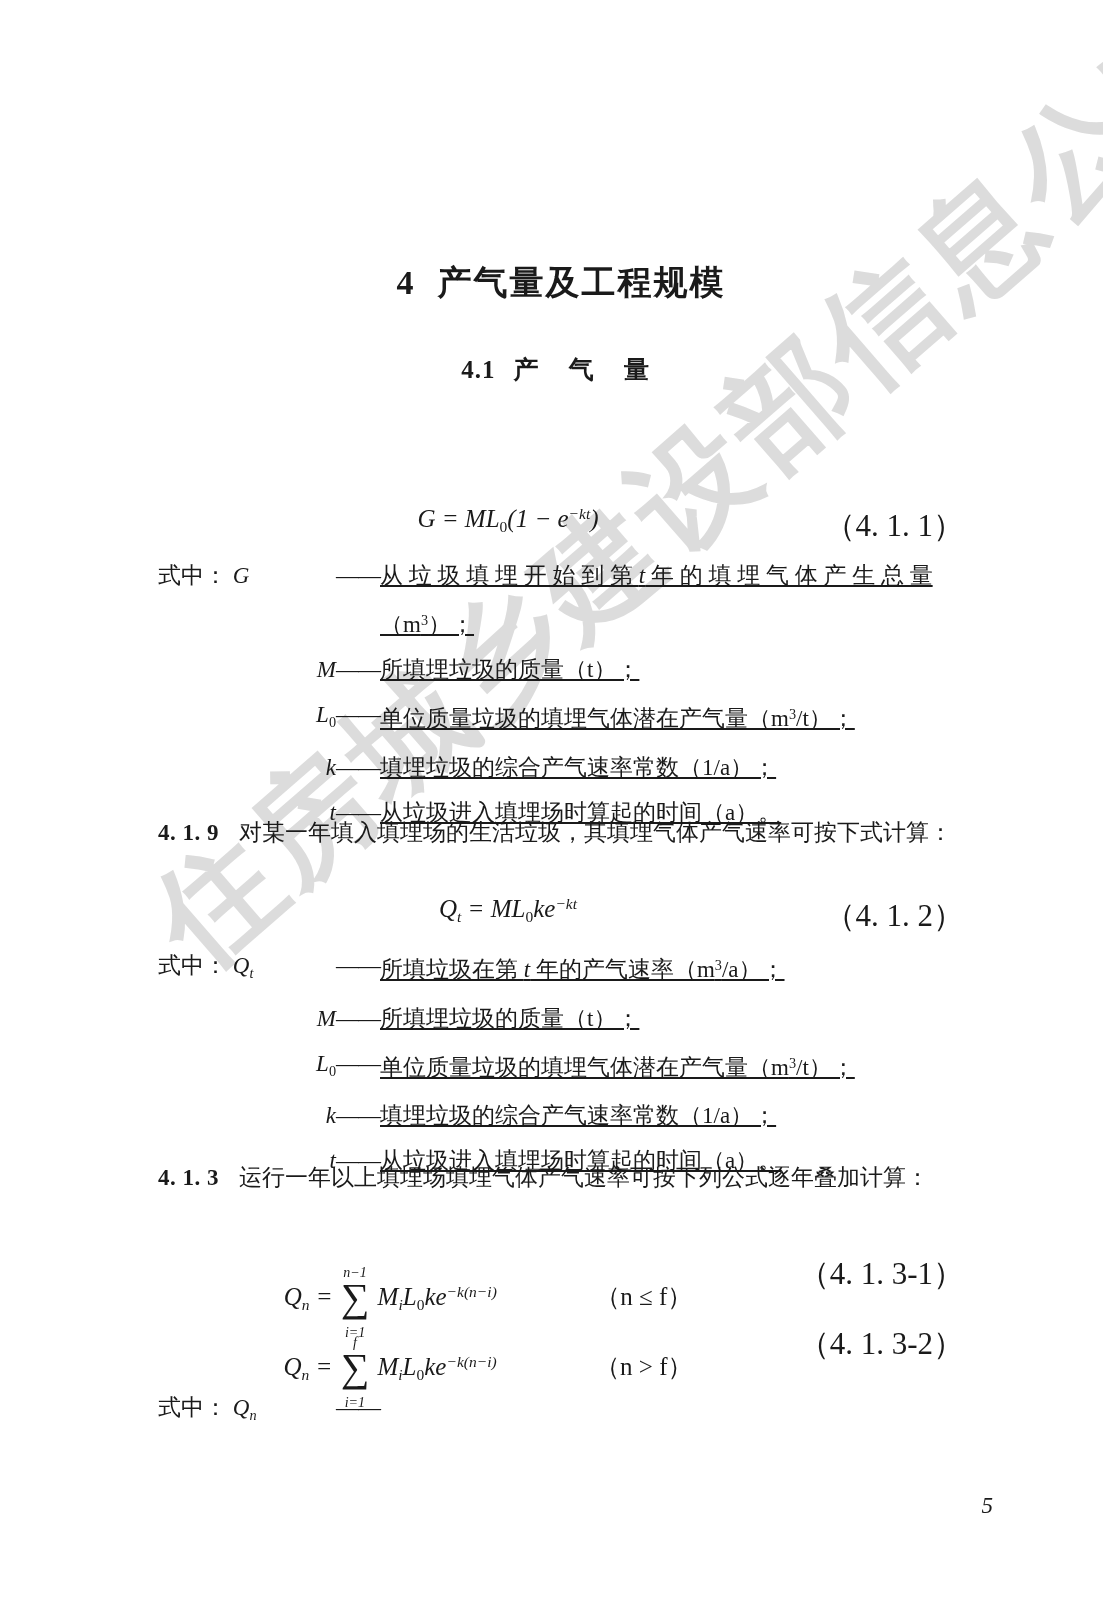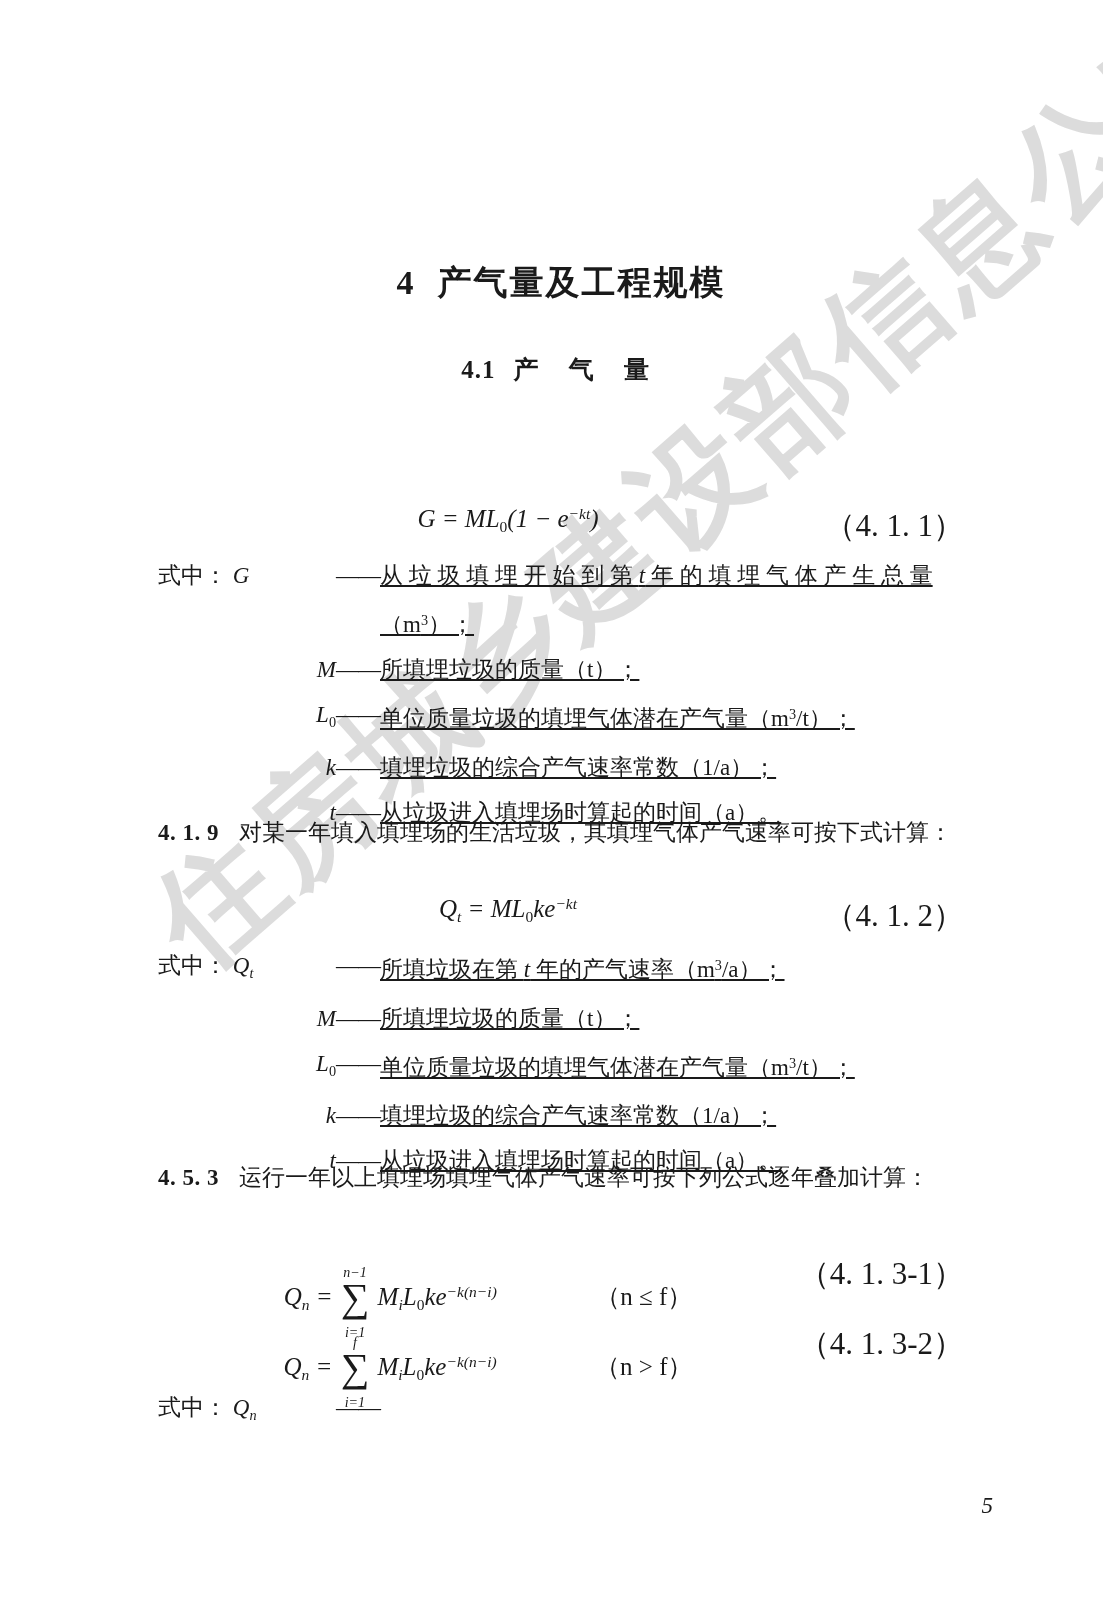--- a/index.html
+++ b/index.html
@@ -285,21 +285,21 @@
         <div class="txt">填埋垃圾的综合产气速率常数（1/a）；</div>
       </div>
       <div class="defrow">
         <div class="lbl">t</div>
         <div class="dsh">——</div>
         <div class="txt">从垃圾进入填埋场时算起的时间（a）。</div>
       </div>
     </div>
 
     <div class="clause" style="top:1155px;">
-      <span class="num">4. 5. 3</span><span class="gap"></span><span>运行一年以上填埋场填埋气体产气速率可按下列公式逐年叠加计算：</span>
+      <span class="num">4. 1. 3</span><span class="gap"></span><span>运行一年以上填埋场填埋气体产气速率可按下列公式逐年叠加计算：</span>
     </div>
 
     <div class="formula" style="top:1253px;">
       <div class="body" style="left:20px;width:620px;">
         <i class="v">Q</i><span class="sub">n</span> =
         <span class="sigma-wrap">
           <span class="top">n−1</span><br>
           <span class="sig">∑</span><br>
           <span class="bot">i=1</span>
         </span>

